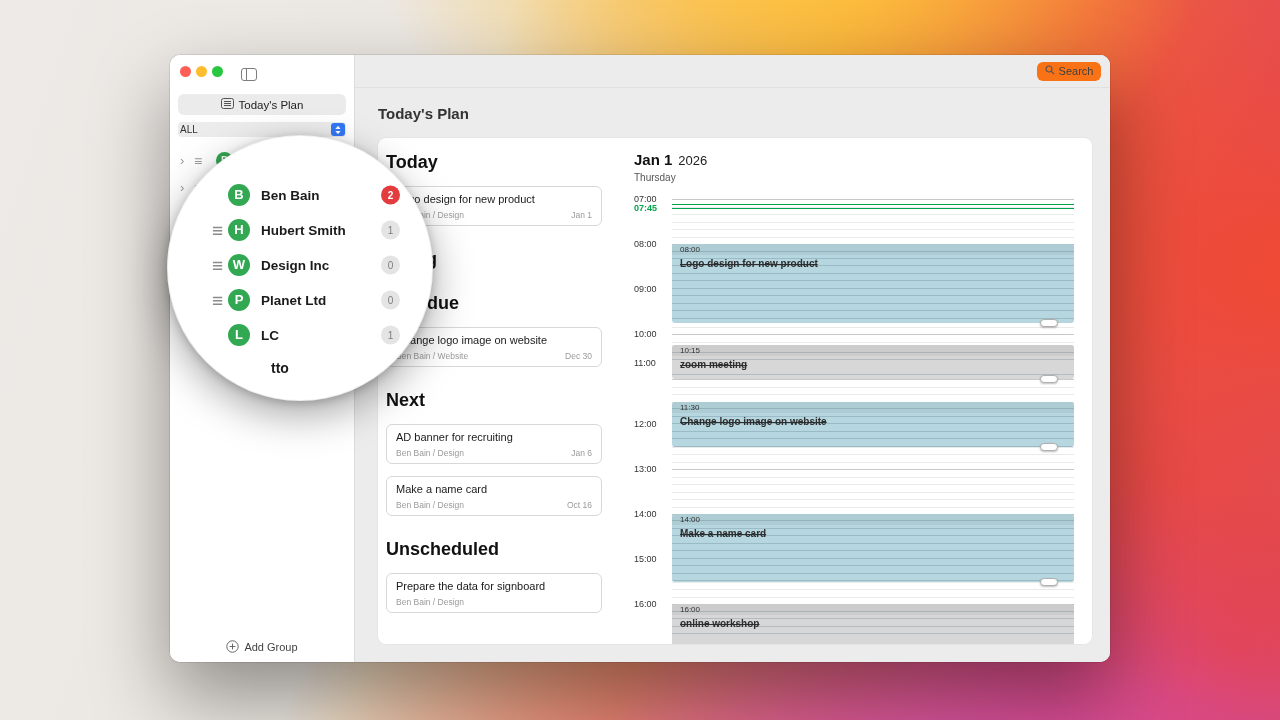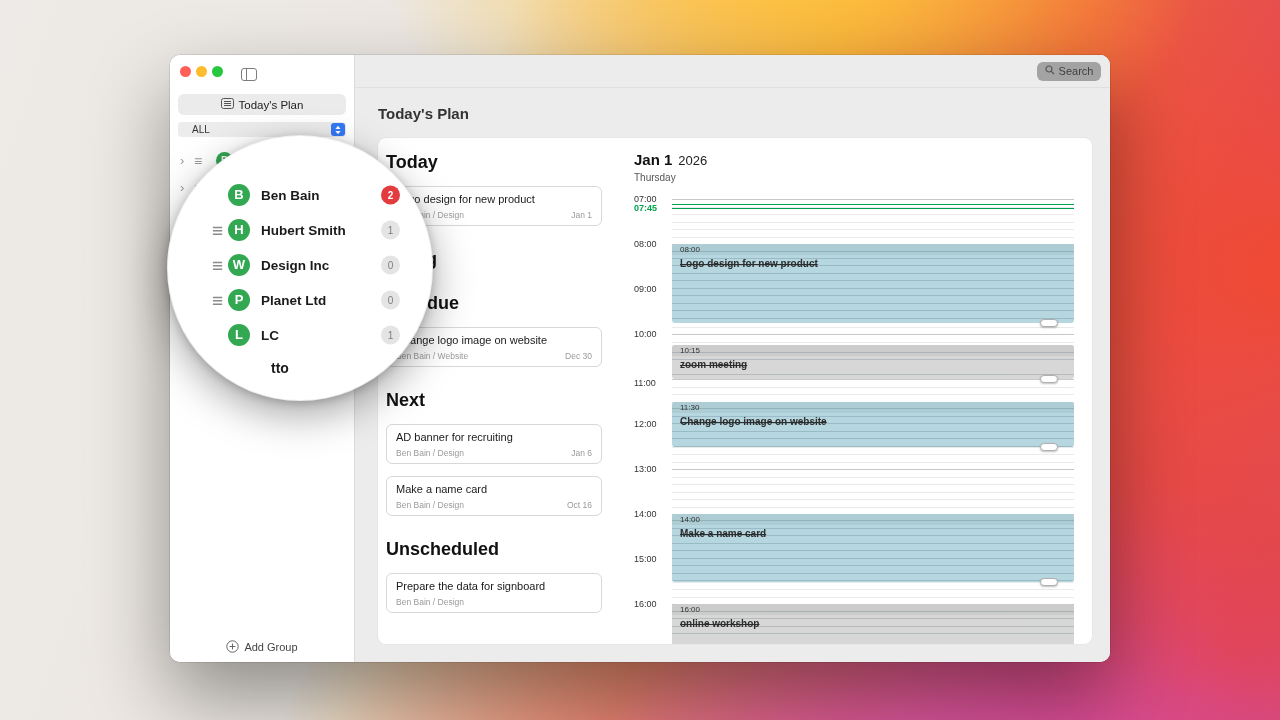--- a/index.html
+++ b/index.html
@@ -36,21 +36,21 @@
   .plan-btn {
     position:absolute; top:39px; left:8px; right:8px; height:21px;
     background:#ebebeb; border:none; border-radius:6px;
     display:flex; align-items:center; justify-content:center; gap:5px;
     font-size:11.5px; color:#222; font-family:inherit; cursor:default;
   }
   .filter {
     position:absolute; top:67px; left:8px; right:8px; height:15px;
     background:#ececec; border-radius:4px; display:flex; align-items:center;
   }
-  .filter-label { flex:1; font-size:10px; color:#333; padding-left:14px; }
+  .filter-label { flex:1; font-size:10px; color:#333; padding-left:2px; }
   .filter-cap {
     width:14px; height:13px; margin-right:1px; border-radius:3px;
     display:flex; align-items:center; justify-content:center;
   }
   .group-list { position:absolute; top:92px; left:0; right:0; }
   .group-row { height:27px; display:flex; align-items:center; padding-left:10px; }
   .disclosure { width:12px; font-size:13px; color:#9a9a9a; line-height:1; }
   .ham { width:16px; margin-left:2px; font-size:14px; color:#9a9a9a; line-height:1; }
   .g-avatar {
     margin-left:6px; width:17px; height:17px; border-radius:50%;
@@ -63,21 +63,21 @@
     font-size:11px; color:#444; font-family:inherit;
   }
 
   
   .main { flex:1; display:flex; flex-direction:column; background:#ececec; min-width:0; }
   .toolbar {
     height:33px; flex-shrink:0; background:#ececec; border-bottom:1px solid #e0e0e0;
     display:flex; align-items:center; justify-content:flex-end; padding-right:9px;
   }
   .search {
-    width:64px; height:19px; border-radius:6px; background:#a3a3a3;
+    width:64px; height:19px; border-radius:6px; background:#f97316;
     display:flex; align-items:center; justify-content:center; gap:4px;
     font-size:11px; color:#404040;
   }
   .content { flex:1; position:relative; }
   .page-title { margin:0; padding:17px 0 0 23px; font-size:15px; font-weight:700; color:#333; }
   .card {
     position:absolute; left:23px; top:50px; width:714px; height:506px;
     background:#fff; border-radius:8px; overflow:hidden;
     box-shadow:0 0 0 0.5px rgba(0,0,0,0.05);
   }
@@ -288,21 +288,21 @@
                 </div>
               </div>
             </section>
 
           <section class="timeline-col">
             <div class="gutter" id="gutter">
                 <div class="hour-label" style="top: 56px;">07:00</div>
                 <div class="hour-label" style="top: 101px;">08:00</div>
                 <div class="hour-label" style="top: 146px;">09:00</div>
                 <div class="hour-label" style="top: 191px;">10:00</div>
-                <div class="hour-label" style="top: 240px;">11:00</div>
+                <div class="hour-label" style="top: 220px;">11:00</div>
                 <div class="hour-label" style="top: 281px;">12:00</div>
                 <div class="hour-label" style="top: 326px;">13:00</div>
                 <div class="hour-label" style="top: 371px;">14:00</div>
                 <div class="hour-label" style="top: 416px;">15:00</div>
                 <div class="hour-label" style="top: 461px;">16:00</div>
                 <div class="now-label" style="top: 64.5015px; color: rgb(0, 164, 74);">07:45</div>
               </div>
             <div class="grid" id="grid">
                 <div class="gridline hour" style="top: 61px;"></div>
                 <div class="gridline" style="top: 68.5px;"></div>

